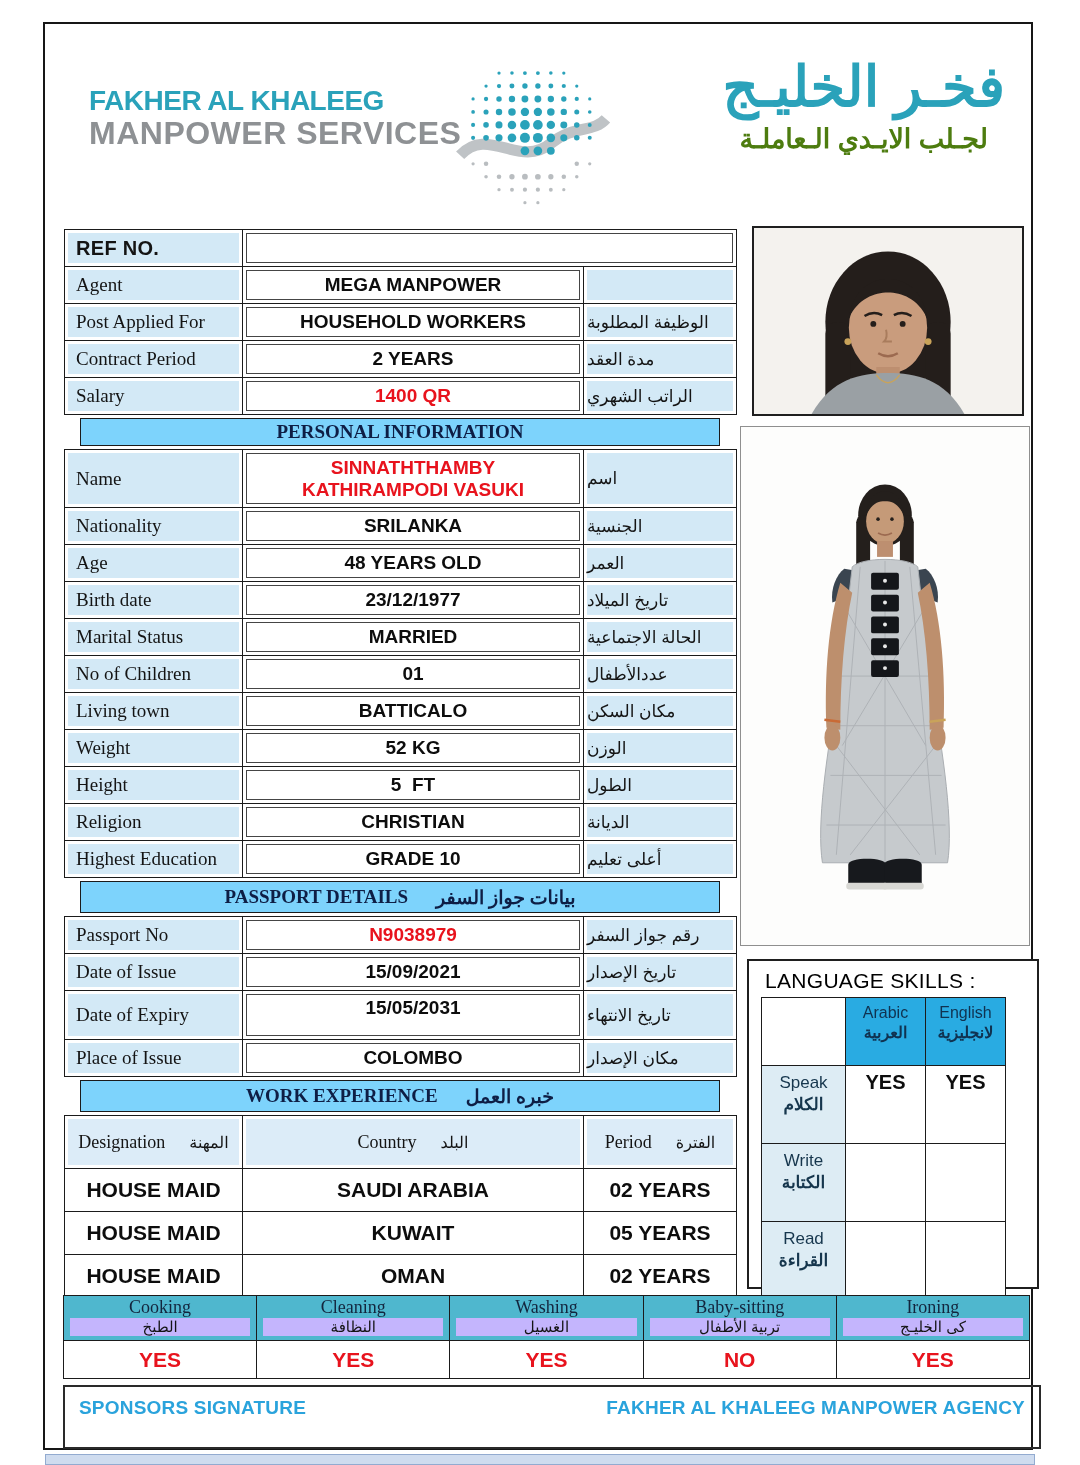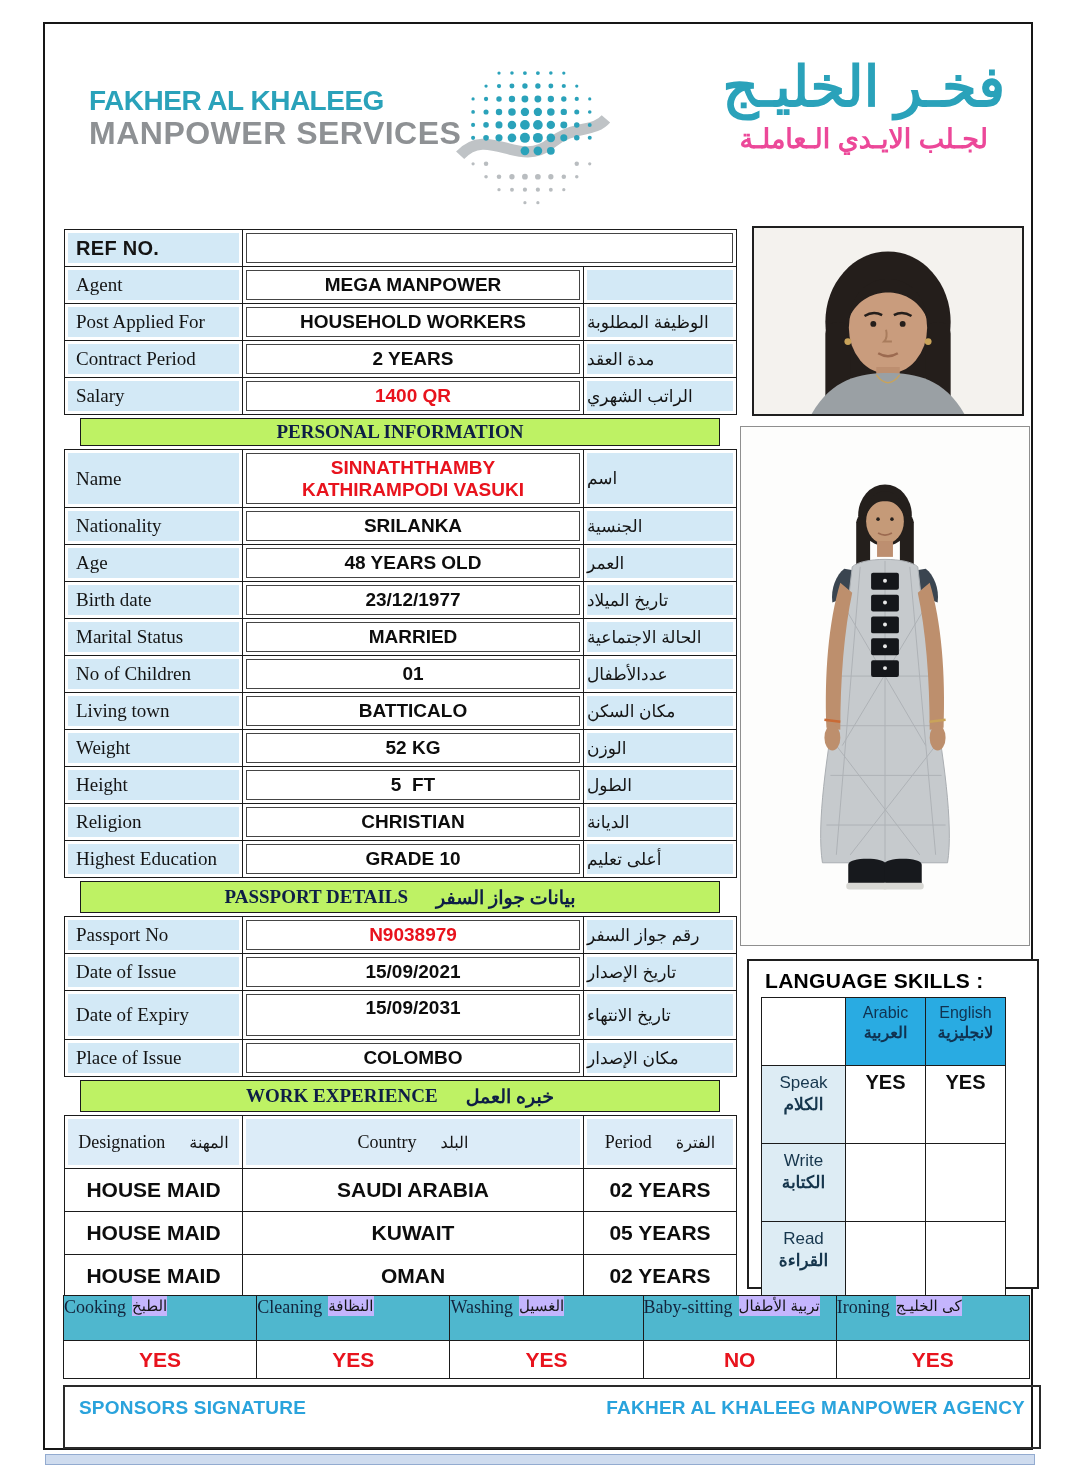--- a/index.html
+++ b/index.html
@@ -8,38 +8,38 @@
   .page{position:absolute;left:43px;top:22px;width:990px;height:1428px;
         border:2px solid #161616;background:#fff;box-sizing:border-box}
 
   
   .brand-en{position:absolute;left:44px;top:62px;line-height:1.08}
   .brand-en .en1{font-size:28px;font-weight:bold;color:#2aa2ba;letter-spacing:-.5px}
   .brand-en .en2{font-size:32px;font-weight:bold;color:#8e9194;letter-spacing:.5px}
   .globe{position:absolute;left:405px;top:28px}
   .brand-ar{position:absolute;right:26px;top:34px;text-align:center;line-height:1.05}
   .brand-ar .ar1{font-size:56px;font-weight:bold;color:#2aa2ba}
-  .brand-ar .ar2{font-size:27px;font-weight:bold;color:#ec4899;margin-top:8px;letter-spacing:1px}
+  .brand-ar .ar2{font-size:27px;font-weight:bold;color:#4d7c0f;margin-top:8px;letter-spacing:1px}
 
   
   .stack{position:absolute;left:19px;top:205px;width:672px}
   table.t{border-collapse:collapse;width:672px;table-layout:fixed}
   .t td{border:1px solid #1b1b1b;padding:3px;vertical-align:middle;background:#fff}
   .fill{height:100%;display:flex;align-items:center;box-sizing:border-box}
   .fb{background:#d3e9f6;padding-left:8px;font-family:"Liberation Serif",serif;font-size:19px;color:#141414}
   .fw{background:#fff;border:1px solid #454545;justify-content:center;text-align:center;
       font-weight:bold;font-size:19px;color:#0d0d0d;white-space:pre-wrap;flex-direction:column}
   .fa{background:#d3e9f6;justify-content:flex-end;padding-right:9px;font-size:17px;color:#141414}
   .ref{font-size:20px;font-weight:800;letter-spacing:.3px;font-family:"Liberation Sans",sans-serif}
   .red{color:#e8131d}
   .rA td{height:30px}
   .rN td{height:51px}
   .rC td{height:42px}
   .top-align .fw{justify-content:flex-start;padding-top:2px}
-  .secbar{height:26px;border:1px solid #1b1b1b;background:#bef264;margin:3px 16px;
+  .secbar{height:26px;border:1px solid #1b1b1b;background:#7dd3fc;margin:3px 16px;
           display:flex;align-items:center;justify-content:center;gap:28px;
           font-family:"Liberation Serif",serif;font-weight:bold;font-size:19px;color:#0e1e45}
   .secbar.tall{height:30px}
   
   .rH td{height:46px}
   .rW td{height:36px}
   .rE td{height:13px}
   .fh{background:#dcecf8;justify-content:center;gap:24px;
       font-family:"Liberation Serif",serif;font-size:18px;color:#141414}
   .fh .ar-part{font-size:16px}
@@ -47,35 +47,35 @@
 
   
   .photo1{position:absolute;left:707px;top:202px;width:272px;height:190px;
           border:2px solid #1f1f1f;background:#f4f2ee;box-sizing:border-box;overflow:hidden}
   .photo2{position:absolute;left:695px;top:402px;width:290px;height:520px;
           border:1px solid #8f8f8f;background:#fdfdfc;box-sizing:border-box;overflow:hidden}
 
   
   .lang{position:absolute;left:702px;top:935px;width:292px;height:330px;
         border:2px solid #1f1f1f;background:#fff;box-sizing:border-box}
-  .lang-title{margin:8px 0 4px 16px;font-size:21px;font-weight:700;color:#000;letter-spacing:.3px}
+  .lang-title{margin:8px 0 4px 16px;font-size:21px;font-weight:400;color:#000;letter-spacing:.3px}
   table.lt{border-collapse:collapse;margin-left:12px;table-layout:fixed}
   .lt td{border:1px solid #1b1b1b;padding:2px;vertical-align:top;background:#fff;text-align:center}
   .lt .lh{background:#29abe2;color:#103250;font-size:16px;line-height:1.25;padding-top:5px}
   .lt .lh .arb{font-weight:bold;font-size:16px}
   .lt .ll{background:#ddecf4;color:#16364d;font-size:17px;line-height:1.3;padding-top:6px}
   .lt .ll .arb{font-weight:bold}
   .lt .lv{font-weight:bold;font-size:20px;color:#0d0d0d;padding-top:5px}
   .lt tr.hdr td{height:60px}
   .lt tr.bod td{height:69px}
 
   
   .skills{position:absolute;left:18px;top:1271px;width:967px;border-collapse:collapse;table-layout:fixed}
   .skills td{border:1px solid #1b1b1b;padding:0;background:#fff}
-  .sk-head{background:#4fb7ce;height:44px;display:flex;flex-direction:row}
+  .sk-head{background:#4fb7ce;height:44px;display:flex;flex-direction:column}
   .sk-en{text-align:center;font-family:"Liberation Serif",serif;font-size:18px;color:#13253d;
          padding-top:1px;height:22px}
   .sk-arbox{background:#c4b5fd;margin:0 6px 5px;height:20px;display:flex;align-items:center;
             justify-content:center;font-size:15px;color:#141414}
   .sk-val{height:37px;display:flex;align-items:center;justify-content:center;
           font-weight:800;font-size:21px}
 
   
   .footerbox{position:absolute;left:18px;top:1361px;width:978px;height:64px;
              border:2px solid #2a2a2a;box-sizing:border-box;display:flex;
@@ -414,21 +414,21 @@
             </td>
         <td>
               <div class="fill fa" dir="rtl">تاريخ الإصدار</div>
             </td>
       </tr>
       <tr class="rC top-align">
         <td>
               <div class="fill fb">Date of Expiry</div>
             </td>
         <td>
-              <div class="fill fw">15/09/2031</div>
+              <div class="fill fw">15/05/2031</div>
             </td>
         <td>
               <div class="fill fa" dir="rtl">تاريخ الانتهاء</div>
             </td>
       </tr>
       <tr class="rA">
         <td>
               <div class="fill fb">Place of Issue</div>
             </td>
         <td>

